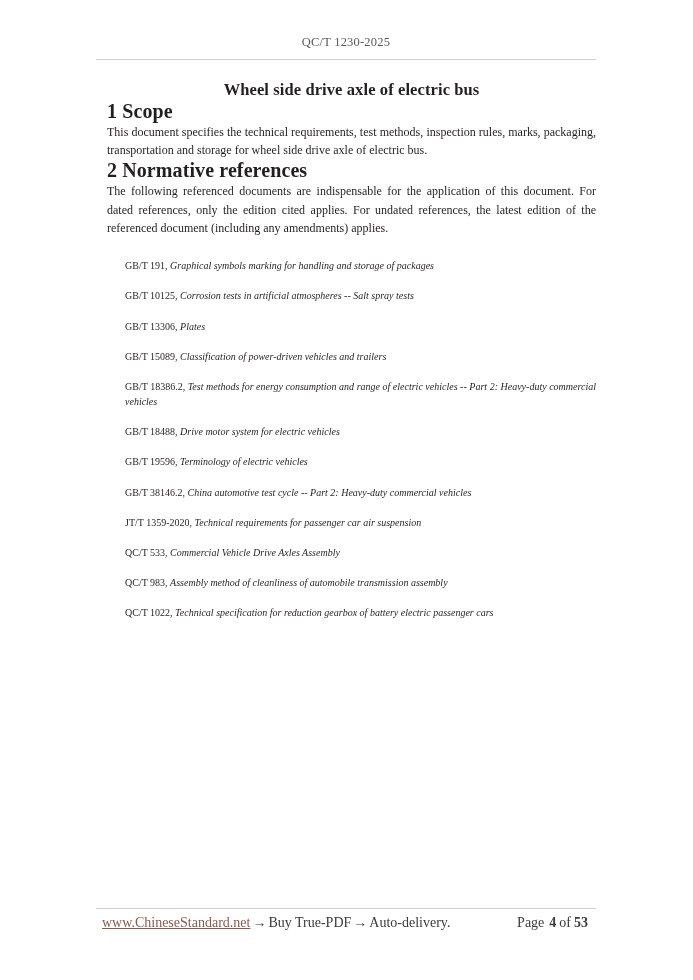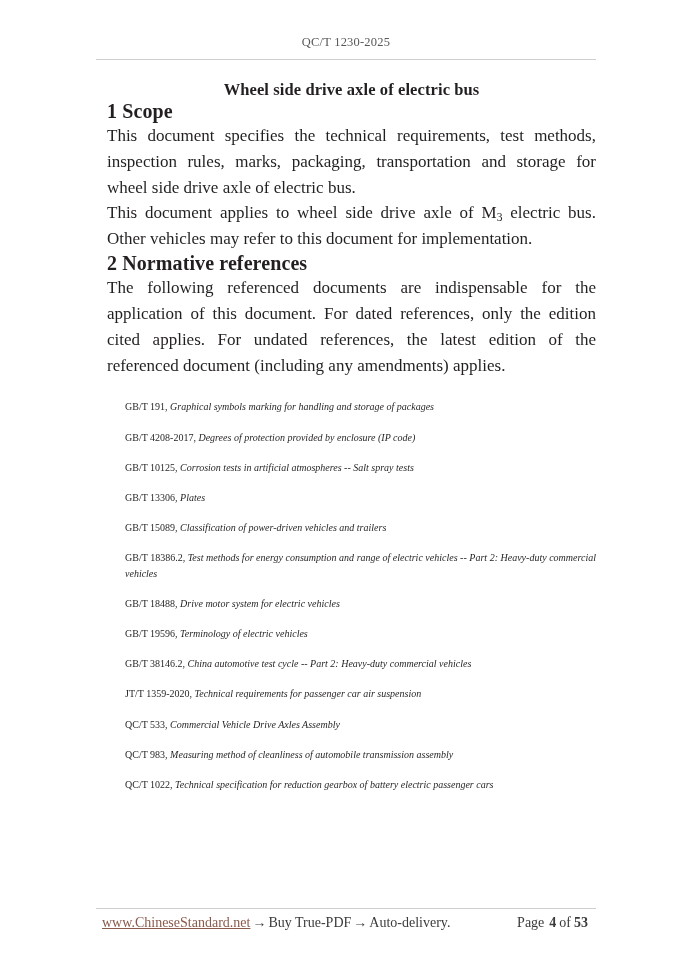--- a/index.html
+++ b/index.html
@@ -64,21 +64,21 @@
   h2.section-heading {
     font-size: 20px;
     font-weight: bold;
     margin: 0;
     letter-spacing: 0.1px;
   }
   .sec1-heading { margin-top: 62px; }
   .sec2-heading { margin-top: 33px; }
 
   p.body-text {
-    font-size: 17px;
+    font-size: 12px;
     line-height: 1.52;
     text-align: justify;
     text-justify: inter-word;
     margin: 0;
     hyphens: none;
   }
   .p-gap-lg { margin-top: 24px; }
   .p-gap-md { margin-top: 16px; }
 
   sub {
@@ -159,39 +159,37 @@
   <div class="header-rule"></div>
 
   <div class="content">
 
     <h1 class="doc-title">Wheel side drive axle of electric bus</h1>
 
     <h2 class="section-heading sec1-heading">1 Scope</h2>
 
     <p class="body-text p-gap-lg">This document specifies the technical requirements, test methods, inspection rules, marks, packaging, transportation and storage for wheel side drive axle of electric bus.</p>
 
-    <p class="body-text p-gap-md"><span>This document applies to wheel side drive axle of M</span><sub>3</sub><span> electric bus. Other vehicles may refer to this document for implementation.</span></p>
 
     <h2 class="section-heading sec2-heading">2 Normative references</h2>
 
     <p class="body-text p-gap-lg">The following referenced documents are indispensable for the application of this document. For dated references, only the edition cited applies. For undated references, the latest edition of the referenced document (including any amendments) applies.</p>
 
     <ul class="ref-list">
       <li class="ref-first"><span>GB/T 191, </span><span class="ref-title">Graphical symbols marking for handling and storage of packages</span></li>
-      <li><span>GB/T 4208-2017, </span><span class="ref-title">Degrees of protection provided by enclosure (IP code)</span></li>
       <li><span>GB/T 10125, </span><span class="ref-title">Corrosion tests in artificial atmospheres -- Salt spray tests</span></li>
       <li><span>GB/T 13306, </span><span class="ref-title">Plates</span></li>
       <li><span>GB/T 15089, </span><span class="ref-title">Classification of power-driven vehicles and trailers</span></li>
       <li><span>GB/T 18386.2, </span><span class="ref-title">Test methods for energy consumption and range of electric vehicles -- Part 2: Heavy-duty commercial vehicles</span></li>
       <li><span>GB/T 18488, </span><span class="ref-title">Drive motor system for electric vehicles</span></li>
       <li><span>GB/T 19596, </span><span class="ref-title">Terminology of electric vehicles</span></li>
       <li><span>GB/T 38146.2, </span><span class="ref-title">China automotive test cycle -- Part 2: Heavy-duty commercial vehicles</span></li>
       <li><span>JT/T 1359-2020, </span><span class="ref-title">Technical requirements for passenger car air suspension</span></li>
       <li><span>QC/T 533, </span><span class="ref-title">Commercial Vehicle Drive Axles Assembly</span></li>
-      <li><span>QC/T 983, </span><span class="ref-title">Measuring method of cleanliness of automobile transmission assembly</span></li>
+      <li><span>QC/T 983, </span><span class="ref-title">Assembly method of cleanliness of automobile transmission assembly</span></li>
       <li><span>QC/T 1022, </span><span class="ref-title">Technical specification for reduction gearbox of battery electric passenger cars</span></li>
     </ul>
 
   </div>
 
   <div class="footer-rule"></div>
   <div class="page-footer">
     <div class="footer-left"><a class="footer-url" href="#">www.ChineseStandard.net</a><span class="footer-arrow">→</span><span>Buy True-PDF</span><span class="footer-arrow">→</span><span>Auto-delivery.</span></div>
     <div class="footer-right"><span class="pg-label">Page</span><span class="pg-num">4</span><span>of</span><span class="pg-num">53</span></div>
   </div>

